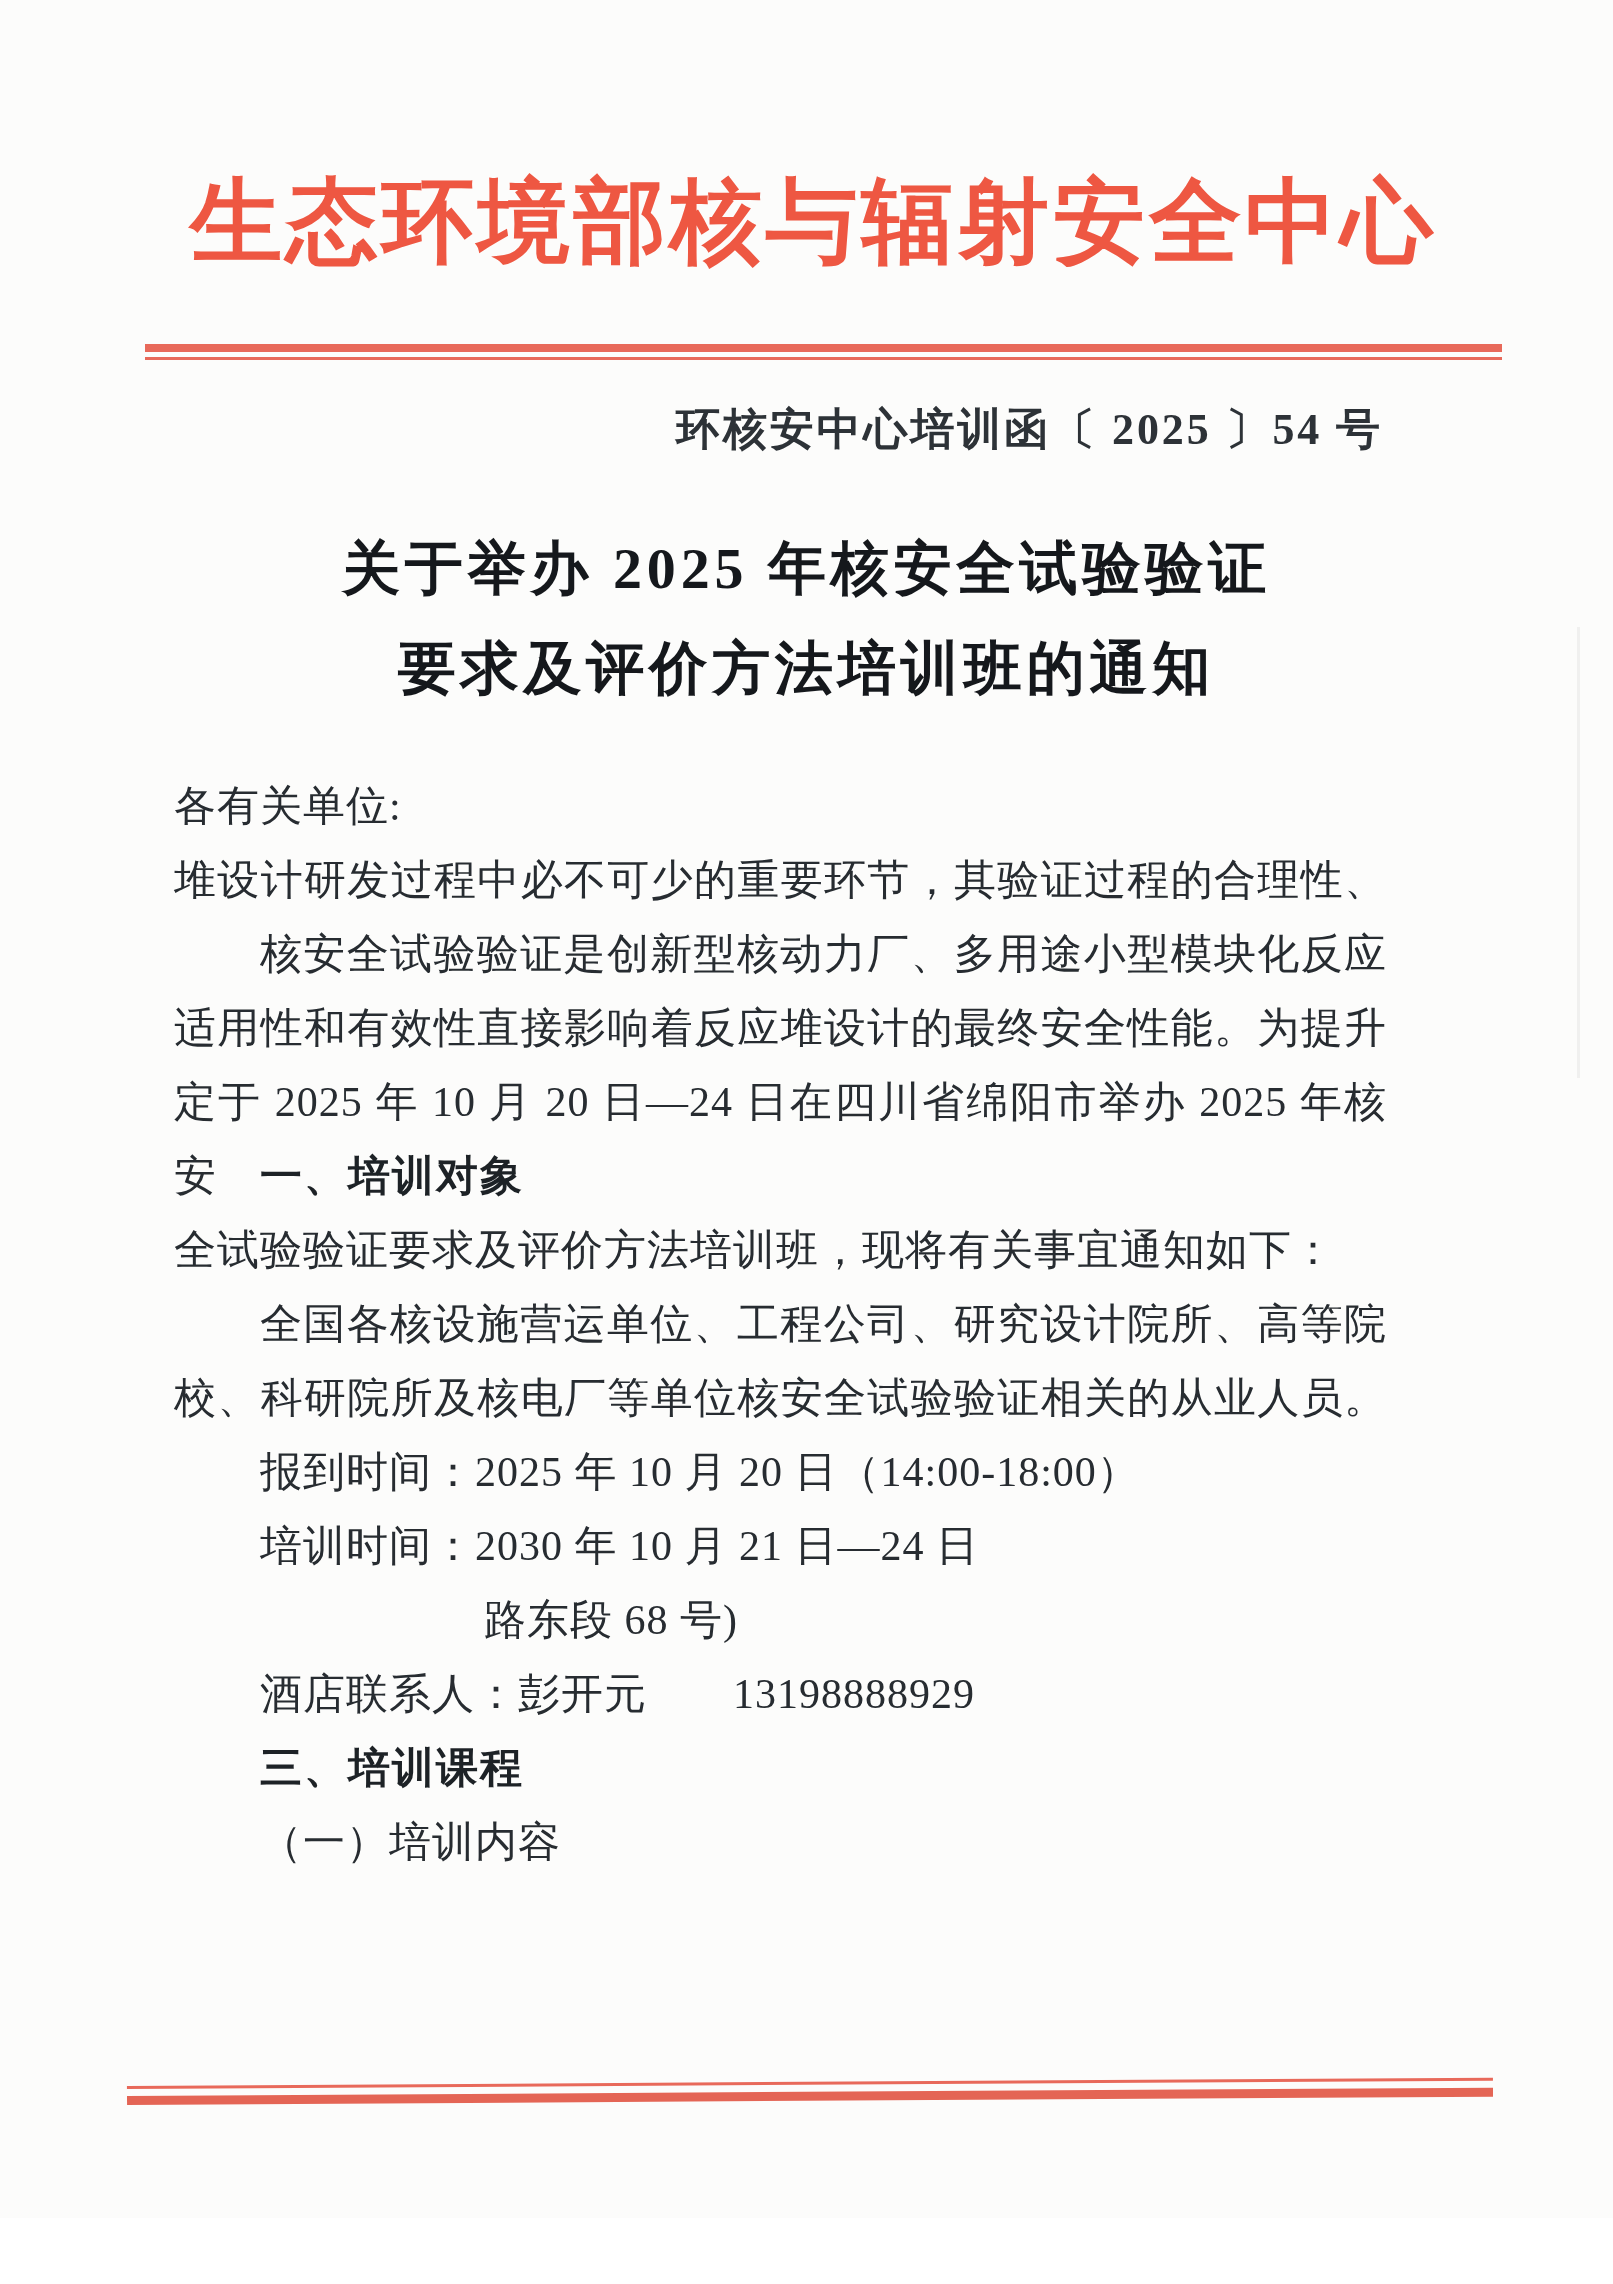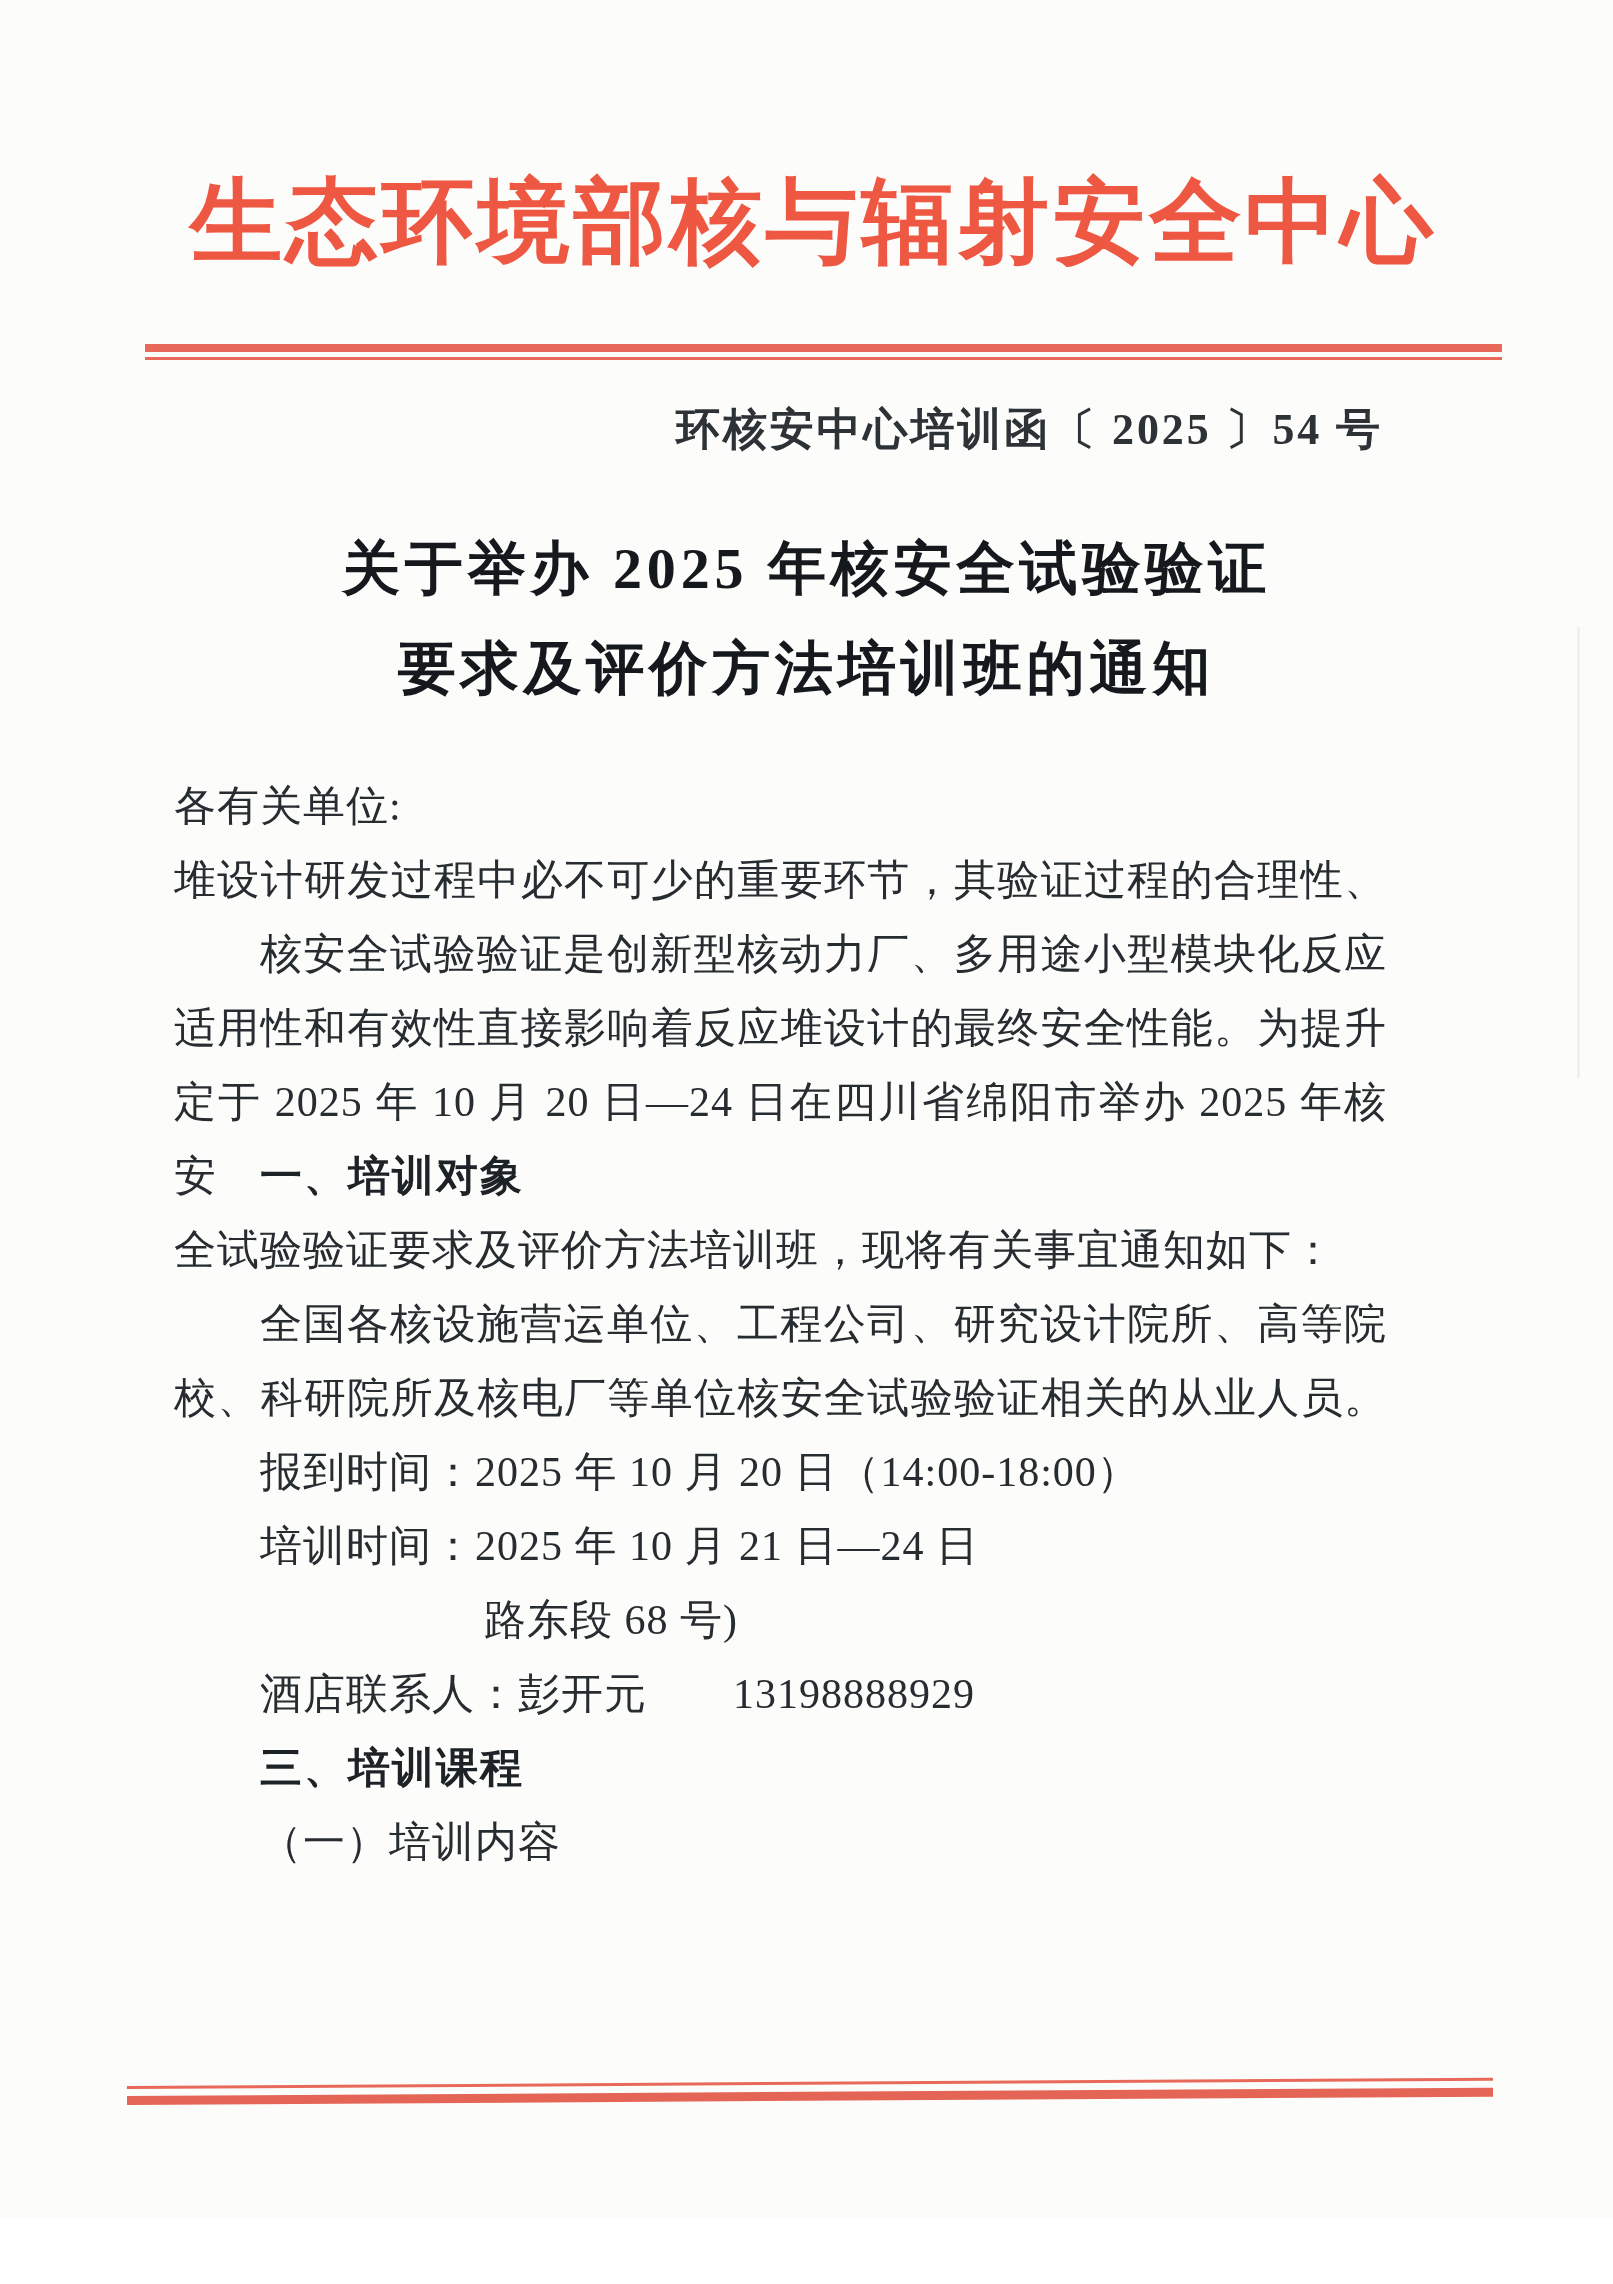--- a/index.html
+++ b/index.html
@@ -86,21 +86,21 @@
     <div class="line">各有关单位:</div>
     <div class="line stretch">堆设计研发过程中必不可少的重要环节，其验证过程的合理性、</div>
     <div class="line indent stretch">核安全试验验证是创新型核动力厂、多用途小型模块化反应</div>
     <div class="line stretch">适用性和有效性直接影响着反应堆设计的最终安全性能。为提升</div>
     <div class="line stretch">定于 2025 年 10 月 20 日—24 日在四川省绵阳市举办 2025 年核安</div>
     <div class="line indent heading">一、培训对象</div>
     <div class="line">全试验验证要求及评价方法培训班，现将有关事宜通知如下：</div>
     <div class="line indent stretch">全国各核设施营运单位、工程公司、研究设计院所、高等院</div>
     <div class="line stretch">校、科研院所及核电厂等单位核安全试验验证相关的从业人员。</div>
     <div class="line indent">报到时间：2025 年 10 月 20 日（14:00-18:00）</div>
-    <div class="line indent">培训时间：2025 年 10 月 21 日—24 日</div>
+    <div class="line indent">培训时间：2030 年 10 月 21 日—24 日</div>
     <div class="line indent2">路东段 68 号)</div>
     <div class="line indent">酒店联系人：彭开元　　13198888929</div>
     <div class="line indent heading">三、培训课程</div>
     <div class="line indent">（一）培训内容</div>
   </div>
 
   <div class="footer-rules">
     <div class="footer-thin"></div>
     <div class="footer-thick"></div>
   </div>

